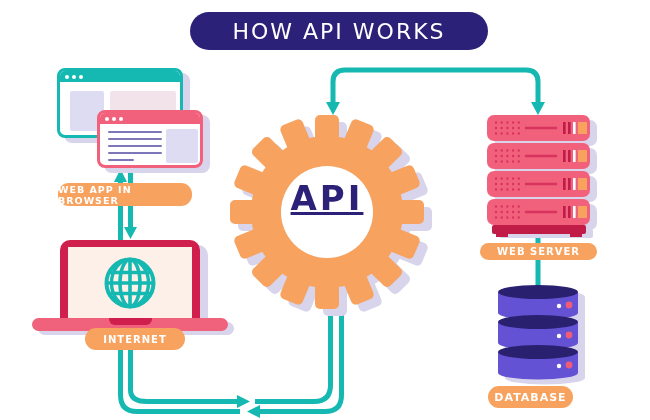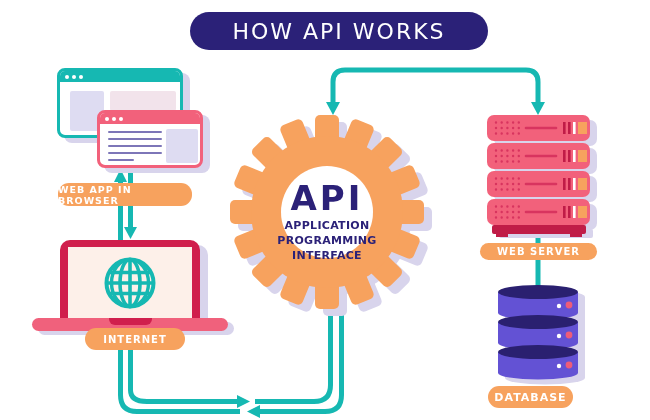--- a/index.html
+++ b/index.html
@@ -32,21 +32,21 @@
   .laptop-bezel{position:absolute;left:60px;top:240px;width:140px;height:78px;background:#d01f4d;
                 border-radius:10px 10px 0 0;box-shadow:8px 5px 0 #d8d4ec;}
   .laptop-screen{position:absolute;left:8px;top:7px;width:124px;height:71px;background:#fdf0e9;
                  display:flex;align-items:center;justify-content:center;}
   .laptop-base{position:absolute;left:32px;top:318px;width:196px;height:13px;background:#f0617c;
                border-radius:7px;box-shadow:6px 4px 0 #d8d4ec;}
   .laptop-notch{position:absolute;left:77px;top:0;width:43px;height:7px;background:#d01f4d;
                 border-radius:0 0 6px 6px;}
   
   .gear-text{position:absolute;left:267px;top:181px;width:120px;text-align:center;color:#2b2178;}
-  .gear-text .acr{font-size:34px;font-weight:bold;letter-spacing:3px;line-height:1;margin-bottom:3px;}
+  .gear-text .acr{font-size:34px;font-weight:bold;letter-spacing:3px;line-height:1;margin-bottom:3px;text-decoration:underline;}
   .gear-text .sub{font-size:11px;font-weight:bold;letter-spacing:0.3px;line-height:1.38;}
 </style>
 </head>
 <body>
 
 <div class="stage">
 
   <svg class="layer" width="650" height="420" viewBox="0 0 650 420">
 
     <g stroke="#16b8b2" stroke-width="5" fill="none">
@@ -240,25 +240,20 @@
         </g>
       </svg>
     </div>
   </div>
   <div class="laptop-base">
     <div class="laptop-notch"></div>
   </div>
 
   <div class="gear-text">
     <div class="acr">API</div>
-    <div class="sub">
-      <div>APPLICATION</div>
-      <div>PROGRAMMING</div>
-      <div>INTERFACE</div>
-    </div>
   </div>
 
   <div class="pill webapp">WEB APP IN BROWSER</div>
   <div class="pill internet">INTERNET</div>
   <div class="pill webserver">WEB SERVER</div>
   <div class="pill database">DATABASE</div>
 
 </div>
 
 </body></html>

